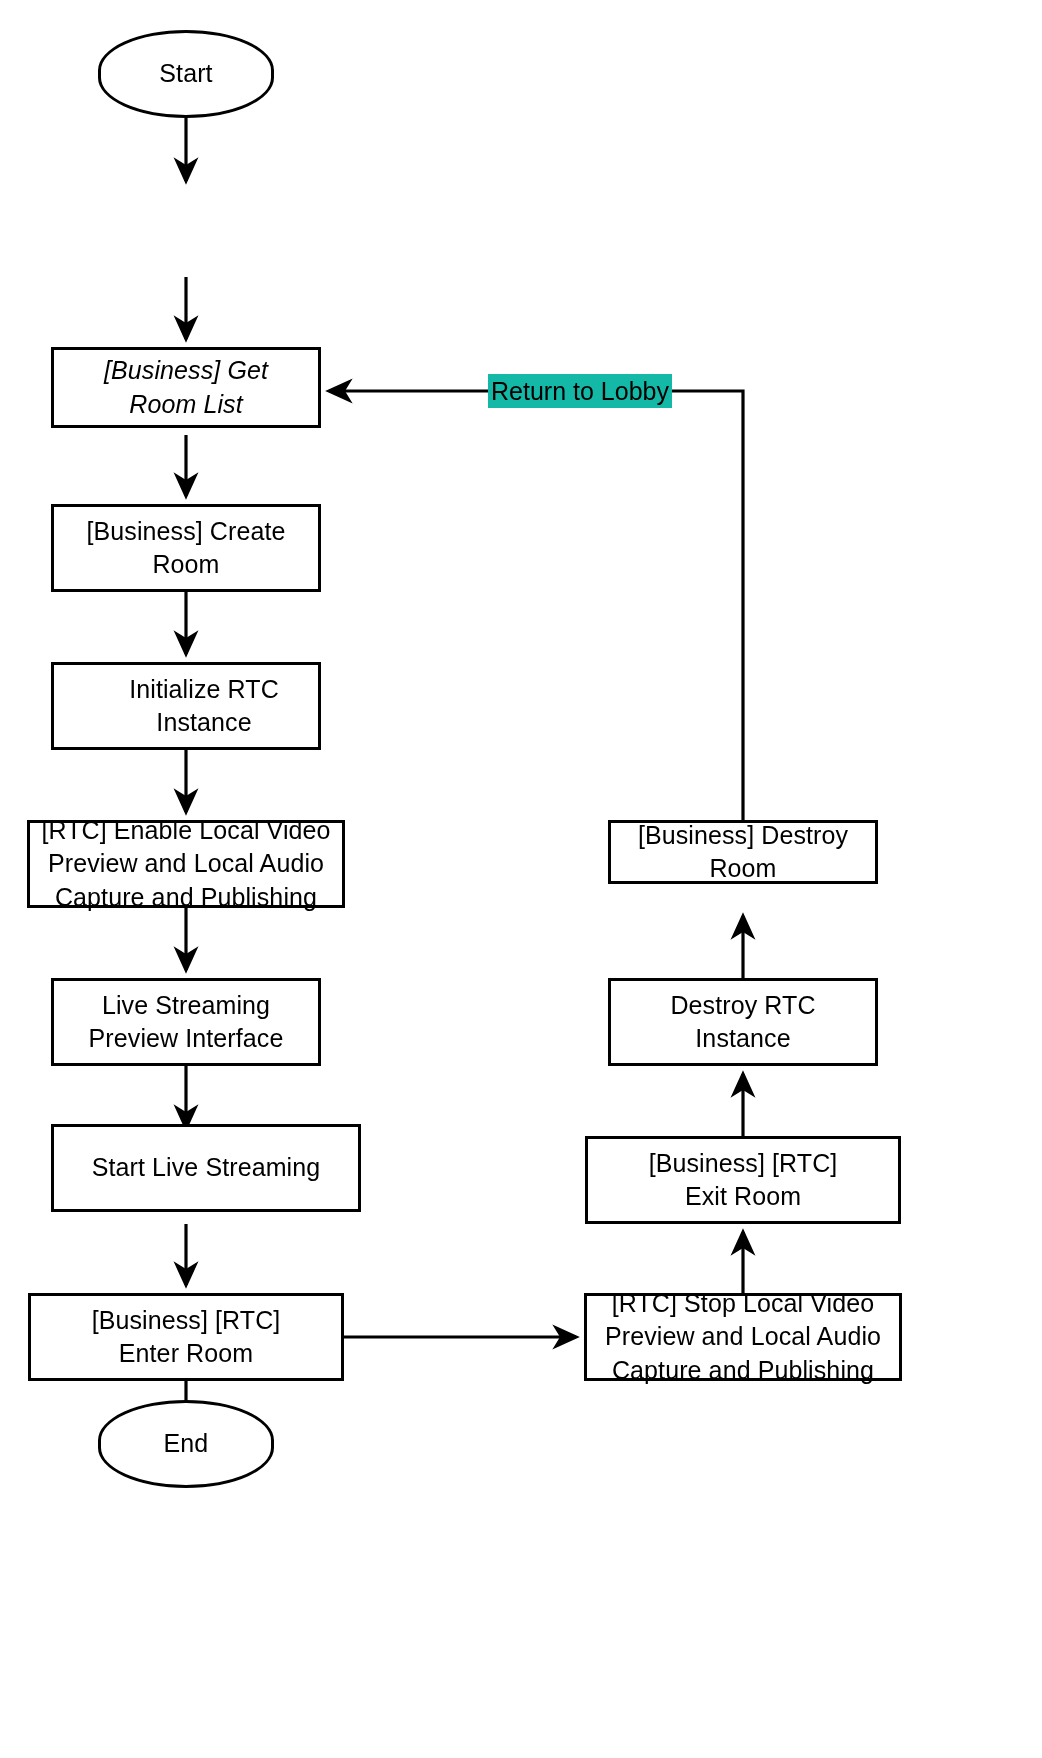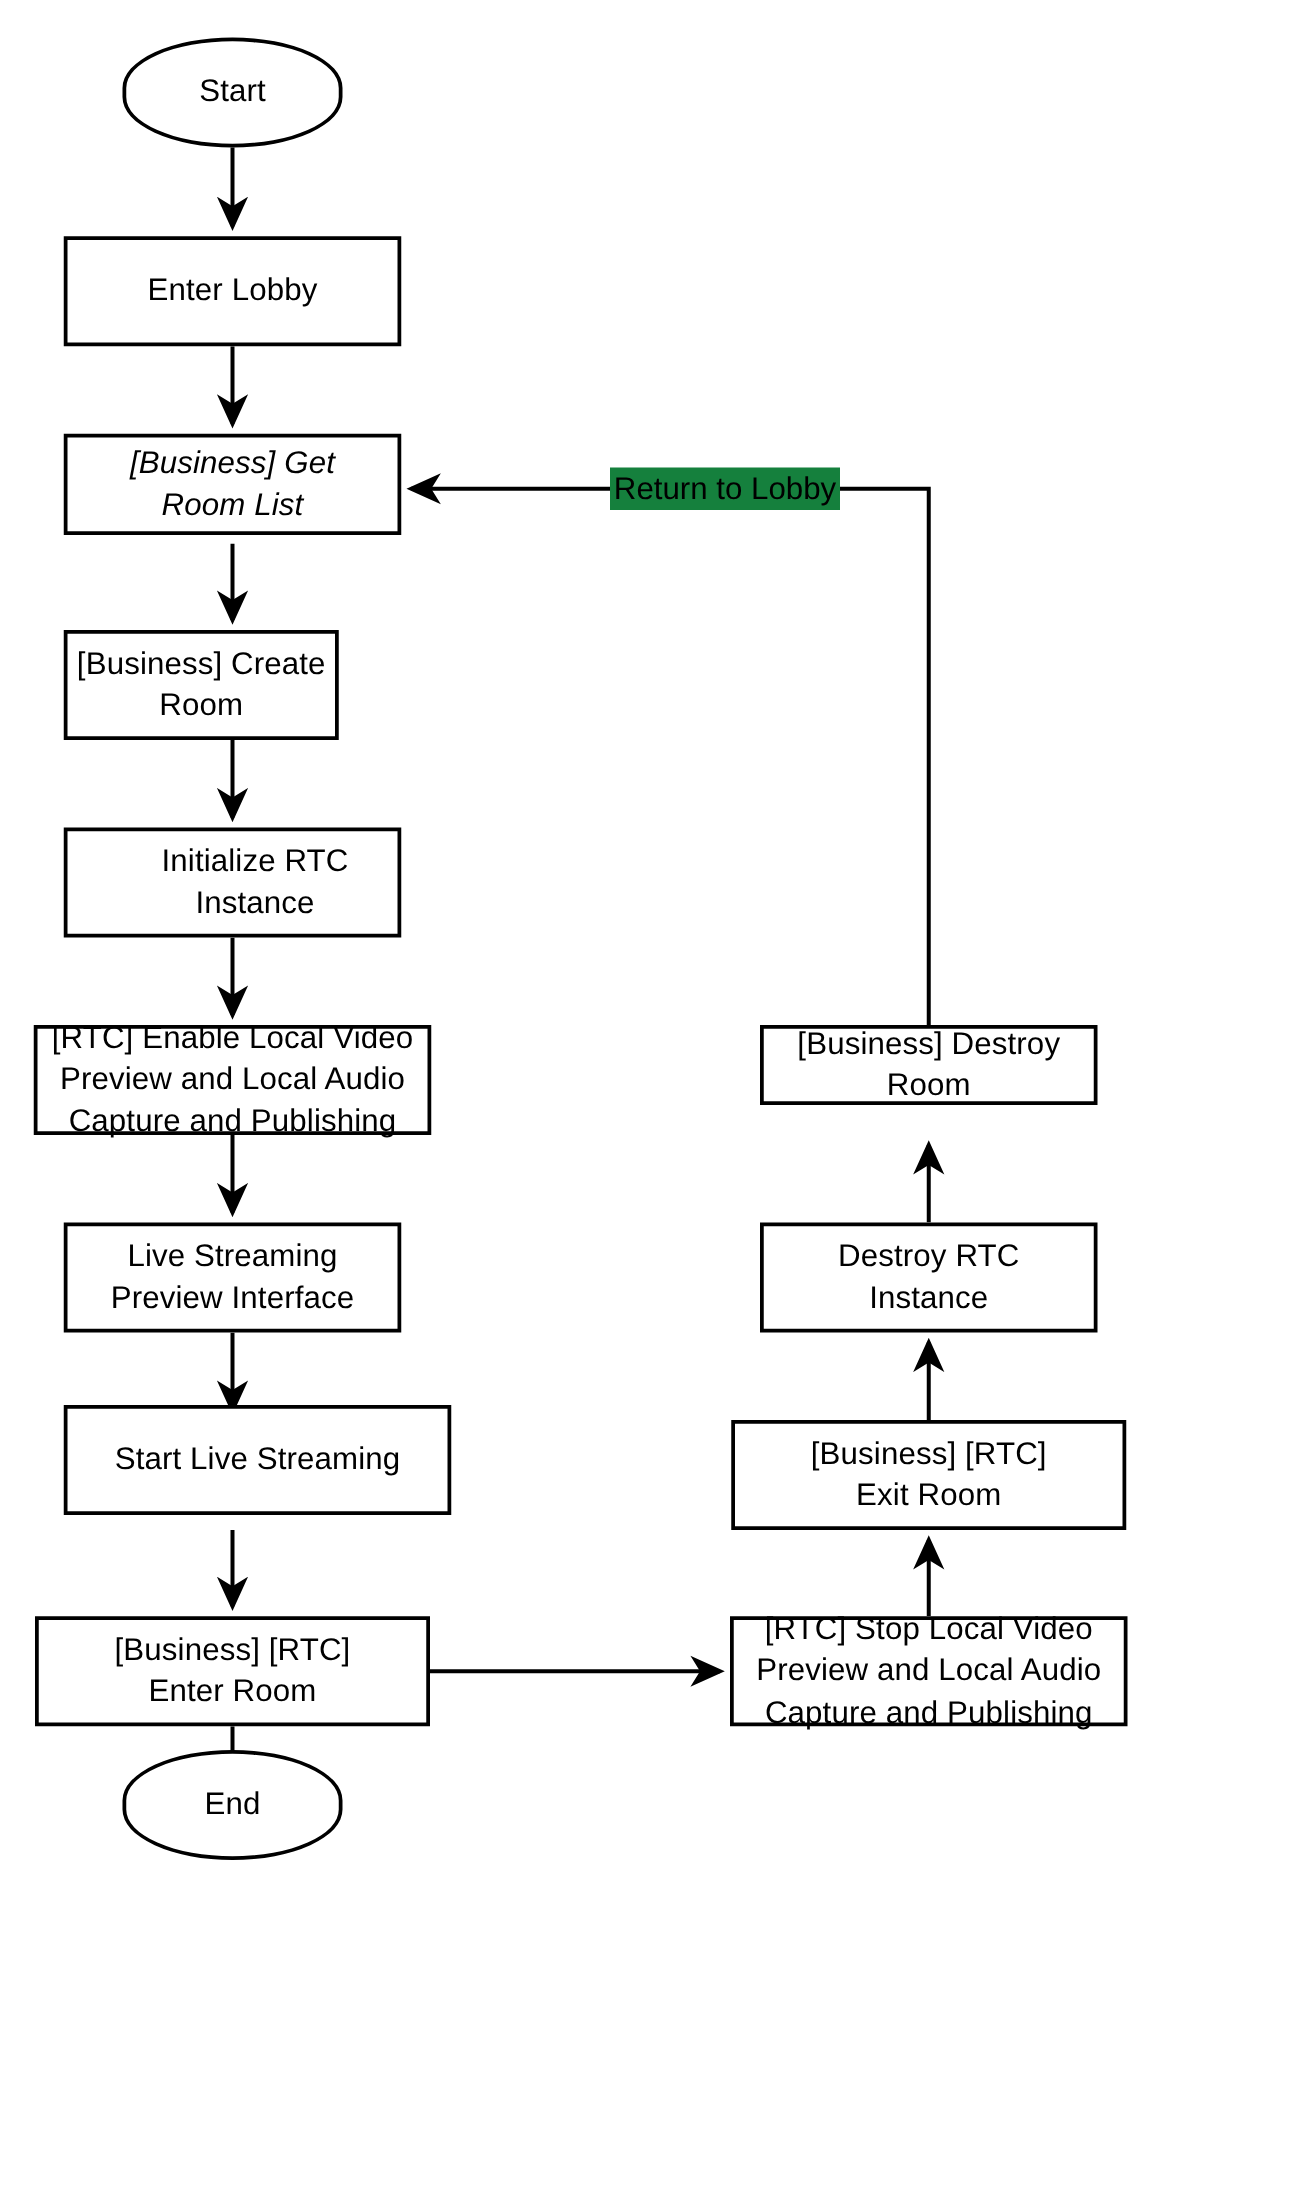--- a/index.html
+++ b/index.html
@@ -43,21 +43,21 @@
     z-index: 2;
   }
   .node.process {
     border-radius: 0;
   }
   .node.terminal {
     border-radius: 96px / 50%;
   }
   .edge-label {
     position: absolute;
-    background: #15803d;
+    background: #14b8a6;
     color: #000000;
     font-size: 25px;
     line-height: 1.28;
     text-align: center;
     white-space: pre-line;
     padding: 0 2px;
     z-index: 3;
     display: flex;
     align-items: center;
     justify-content: center;
@@ -88,26 +88,25 @@
       <path d="M344,1337 L576,1337"></path>
       <path d="M743,1293 L743,1232"></path>
       <path d="M743,1136 L743,1074"></path>
       <path d="M743,978  L743,916"></path>
       <path d="M743,820  L743,391 L329,391"></path>
     </g>
   </svg>
 
   <div class="node terminal" style="left:98px;  top:30px;   width:176px; height:88px;">Start</div>
 
-  <div class="node process" style="left:51px;  top:189px;  width:270px; height:88px;">Enter Lobby</div>
 
   <div class="node process" style="left:51px;  top:347px;  width:270px; height:81px;font-style:italic;">[Business] Get
 Room List</div>
 
-  <div class="node process" style="left:51px;  top:504px;  width:220px; height:88px;">[Business] Create
+  <div class="node process" style="left:51px;  top:504px;  width:270px; height:88px;">[Business] Create
 Room</div>
 
   <div class="node process" style="left:51px;  top:662px;  width:270px; height:88px;padding-left:36px;">Initialize RTC
 Instance</div>
 
   <div class="node process" style="left:27px;  top:820px;  width:318px; height:88px;">[RTC] Enable Local Video
 Preview and Local Audio
 Capture and Publishing</div>
 
   <div class="node process" style="left:51px;  top:978px;  width:270px; height:88px;">Live Streaming

